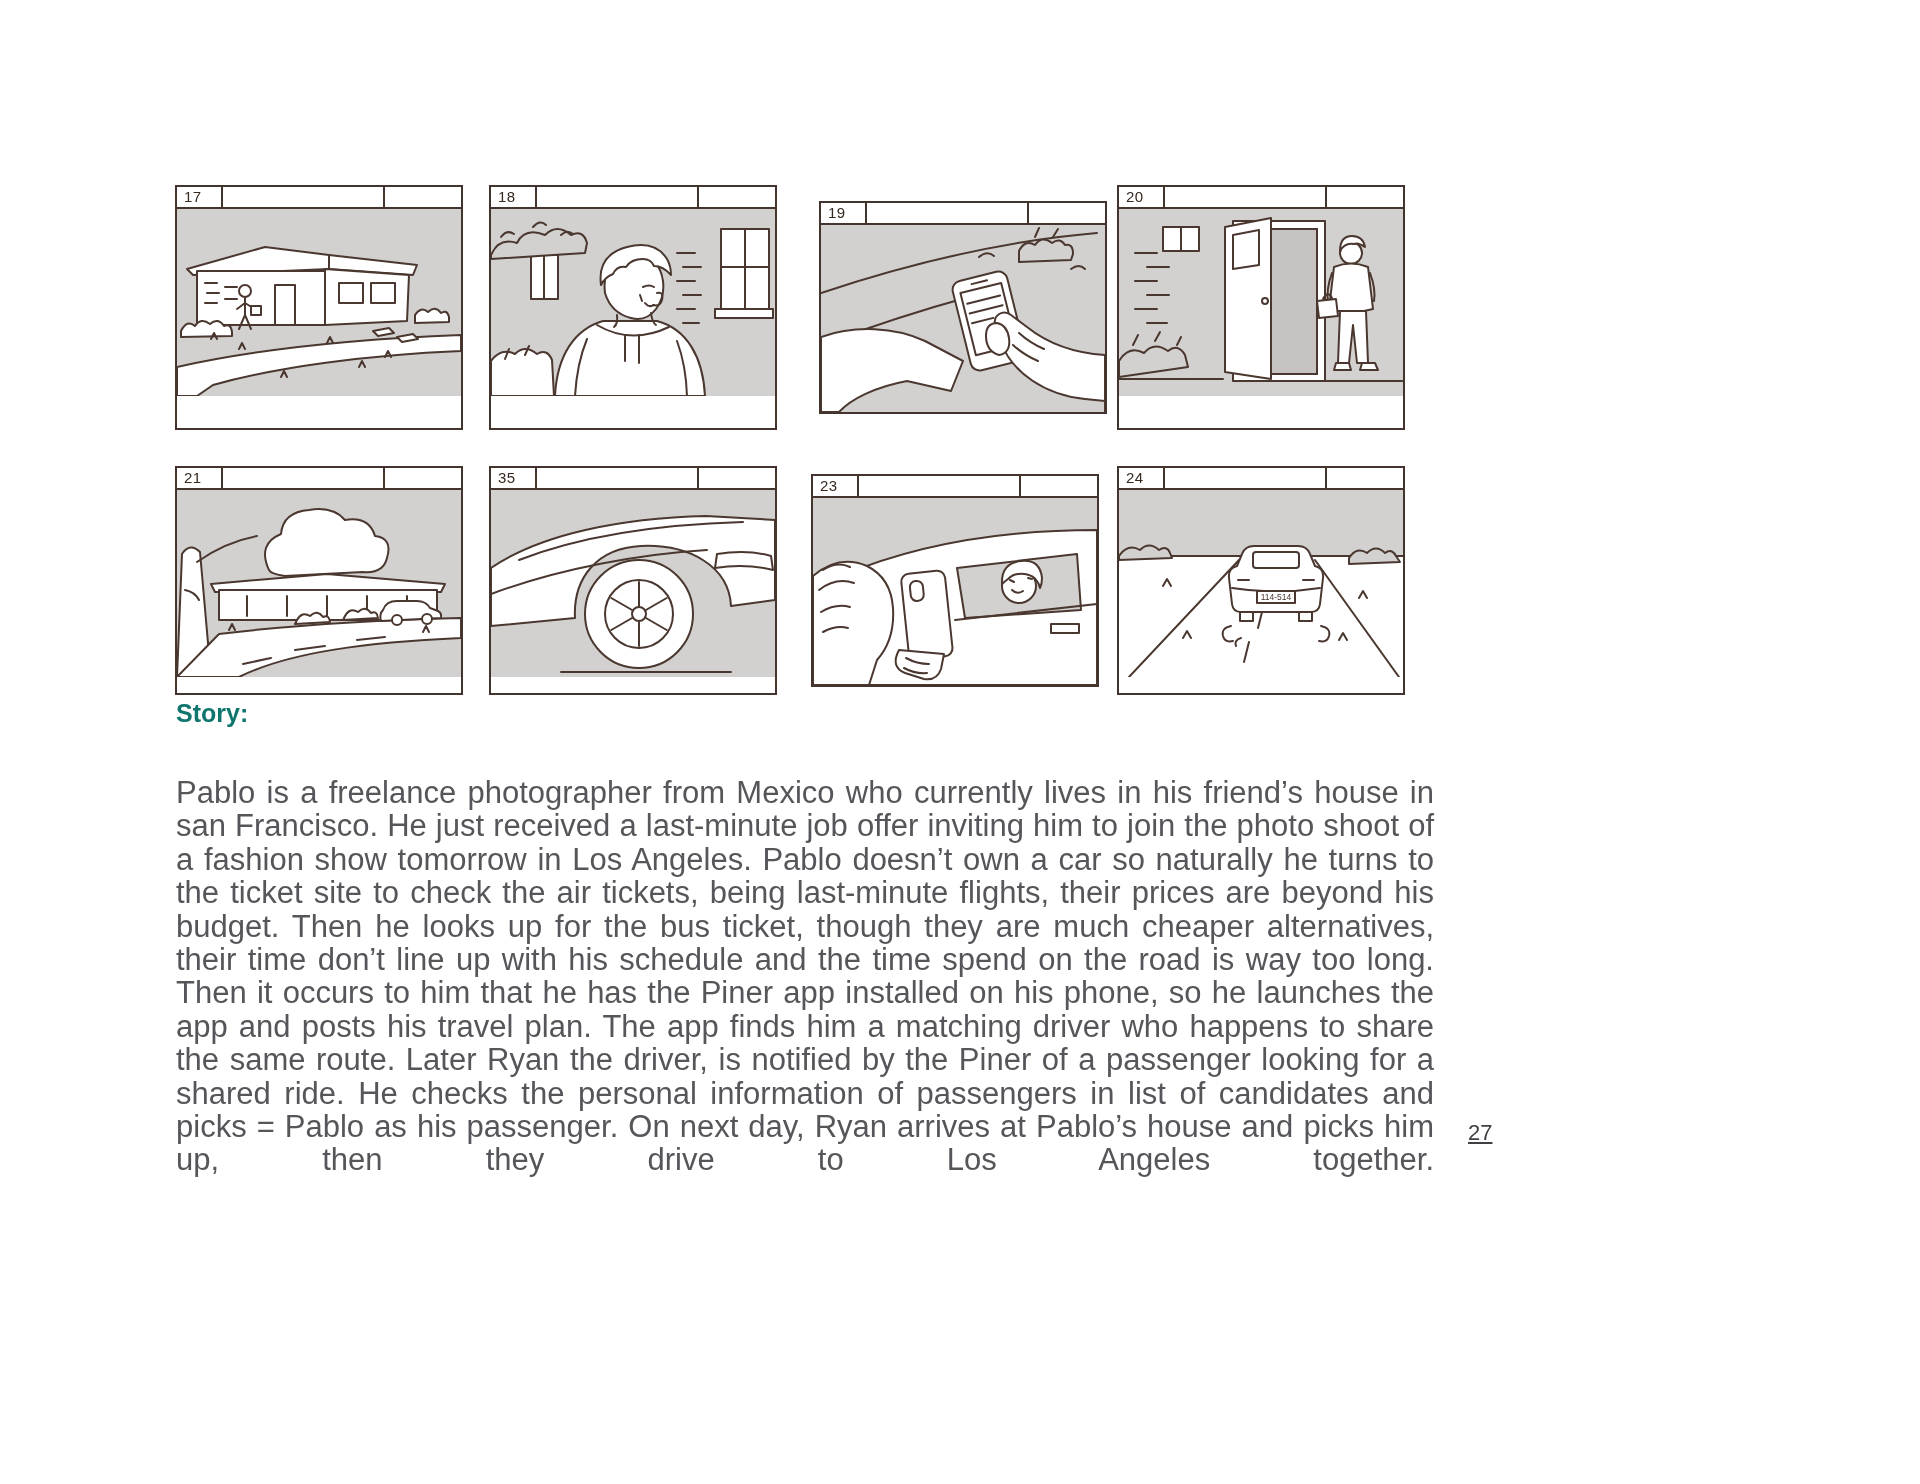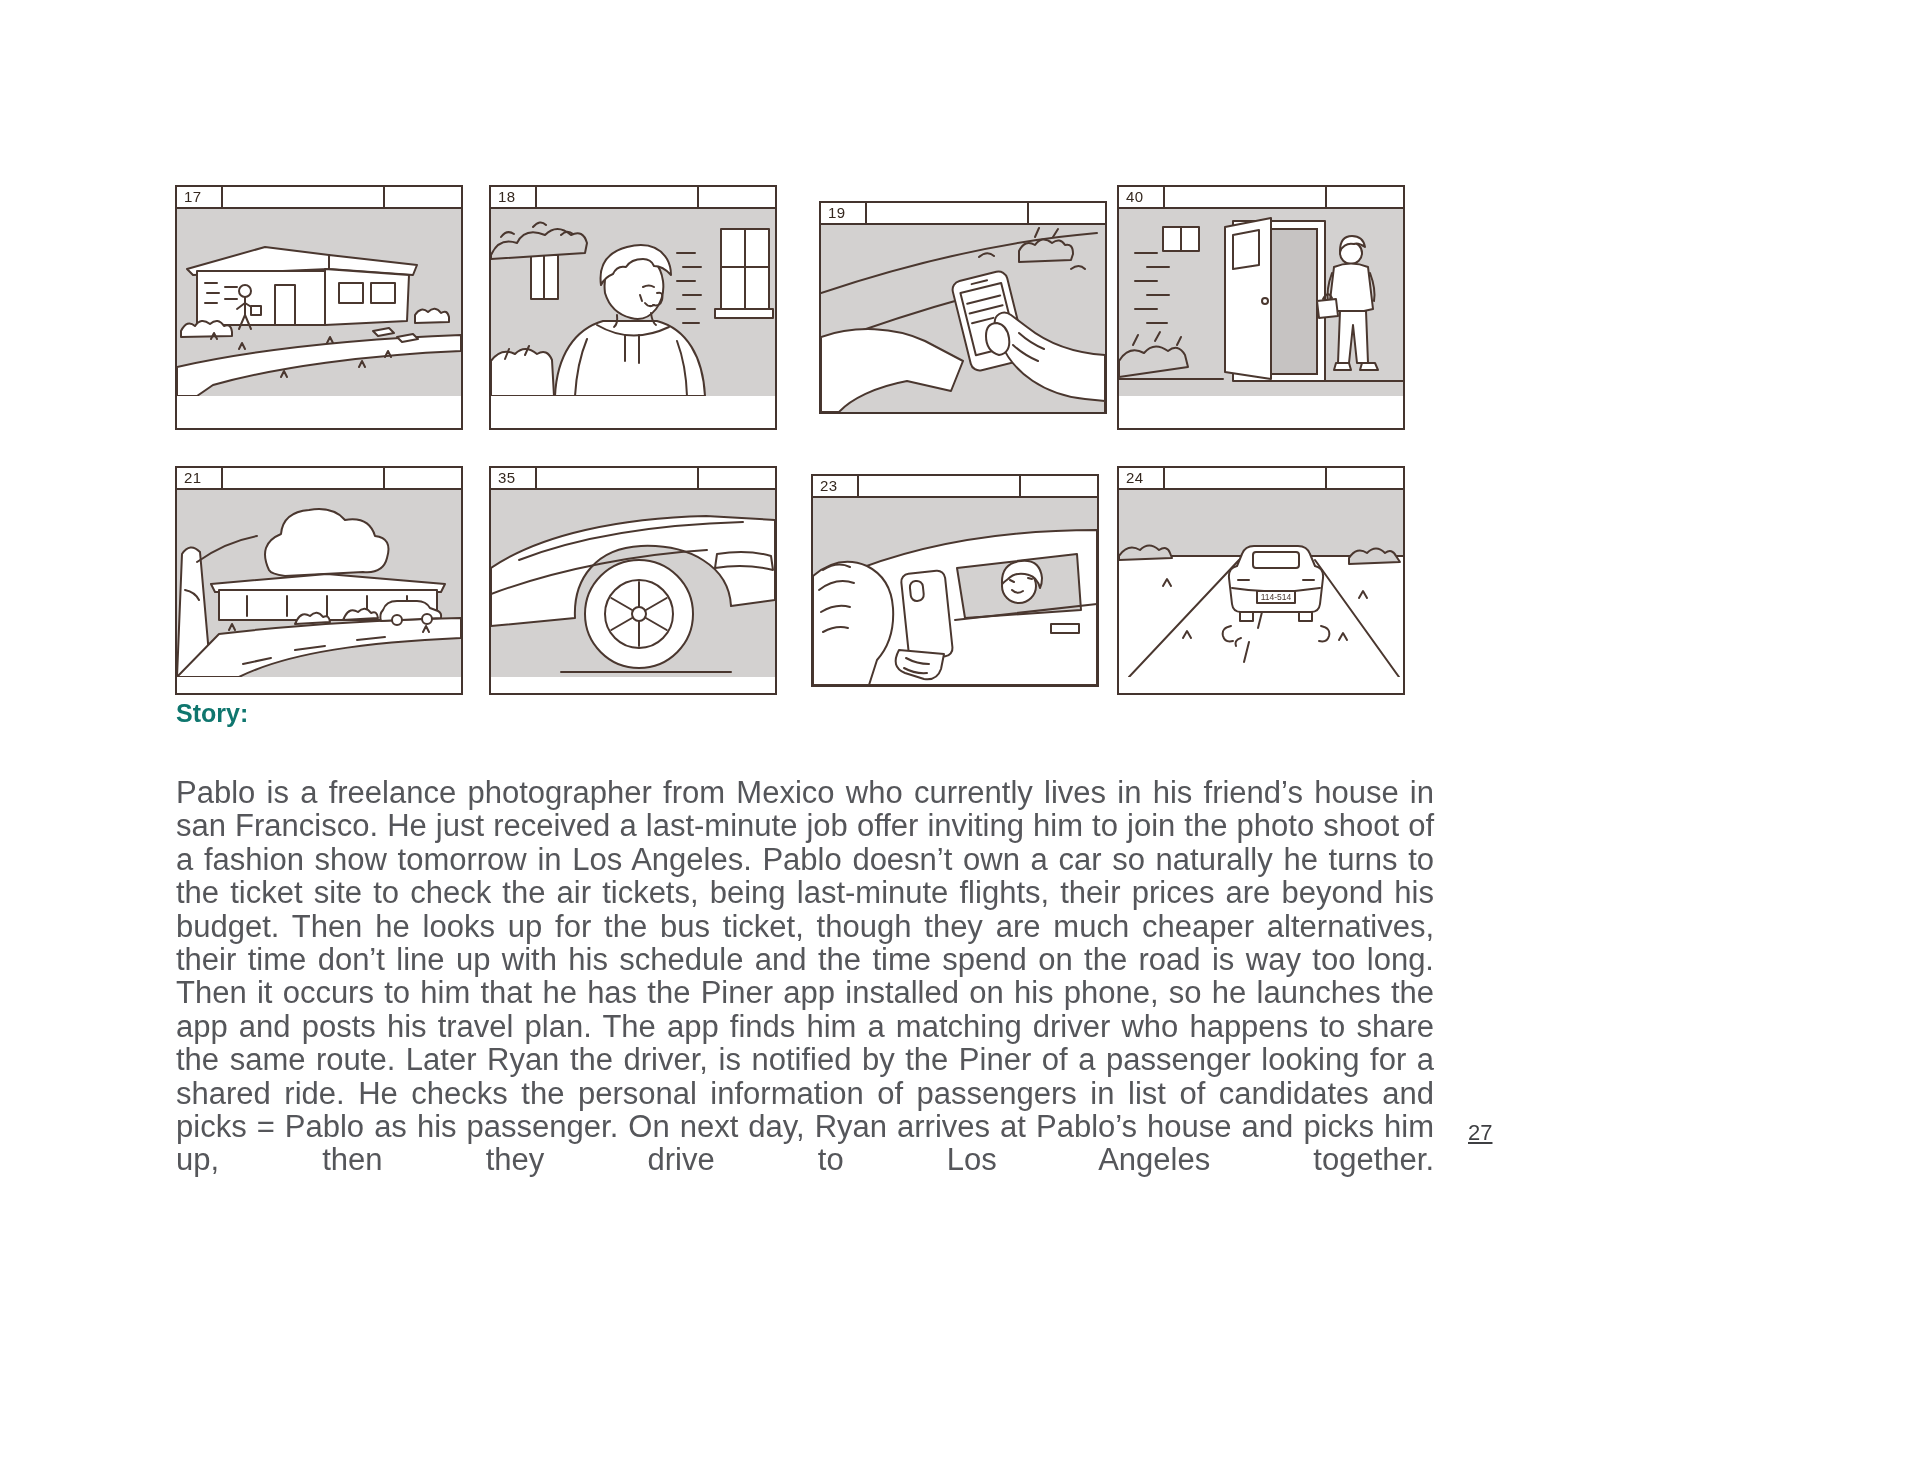--- a/index.html
+++ b/index.html
@@ -121,21 +121,21 @@
         </g>
         <path class="sw" d="M284,187 L284,130 C252,128 226,118 206,102 L190,90 C182,84 172,90 174,100 L180,118 C192,148 224,170 264,174 L284,176 Z"></path>
         <path class="sw" d="M178,130 q-13,-4 -13,-19 q0,-13 11,-13 q10,2 12,15 q2,15 -10,17 Z"></path>
         <path class="s" d="M198,108 q11,10 25,16 M192,120 q11,10 25,16"></path>
       </svg>
     </div>
   </figure>
 
   <figure class="panel" style="margin:0">
     <div class="panel-header">
-      <span class="panel-number">40</span>
+      <span class="panel-number">20</span>
       <i class="tick t1"></i>
       <i class="tick t2"></i>
     </div>
     <div class="panel-art">
       <svg viewBox="0 0 284 187" preserveAspectRatio="none">
         <rect width="284" height="187" fill="#d3d1d0"></rect>
         <path class="s" d="M16,44 h22 M28,58 h22 M16,72 h22 M28,86 h22 M16,100 h22 M28,114 h20"></path>
         <rect class="sw" x="44" y="18" width="36" height="24"></rect>
         <path class="s" d="M62,18 V42"></path>
         <rect class="sw" x="114" y="12" width="92" height="160"></rect>

